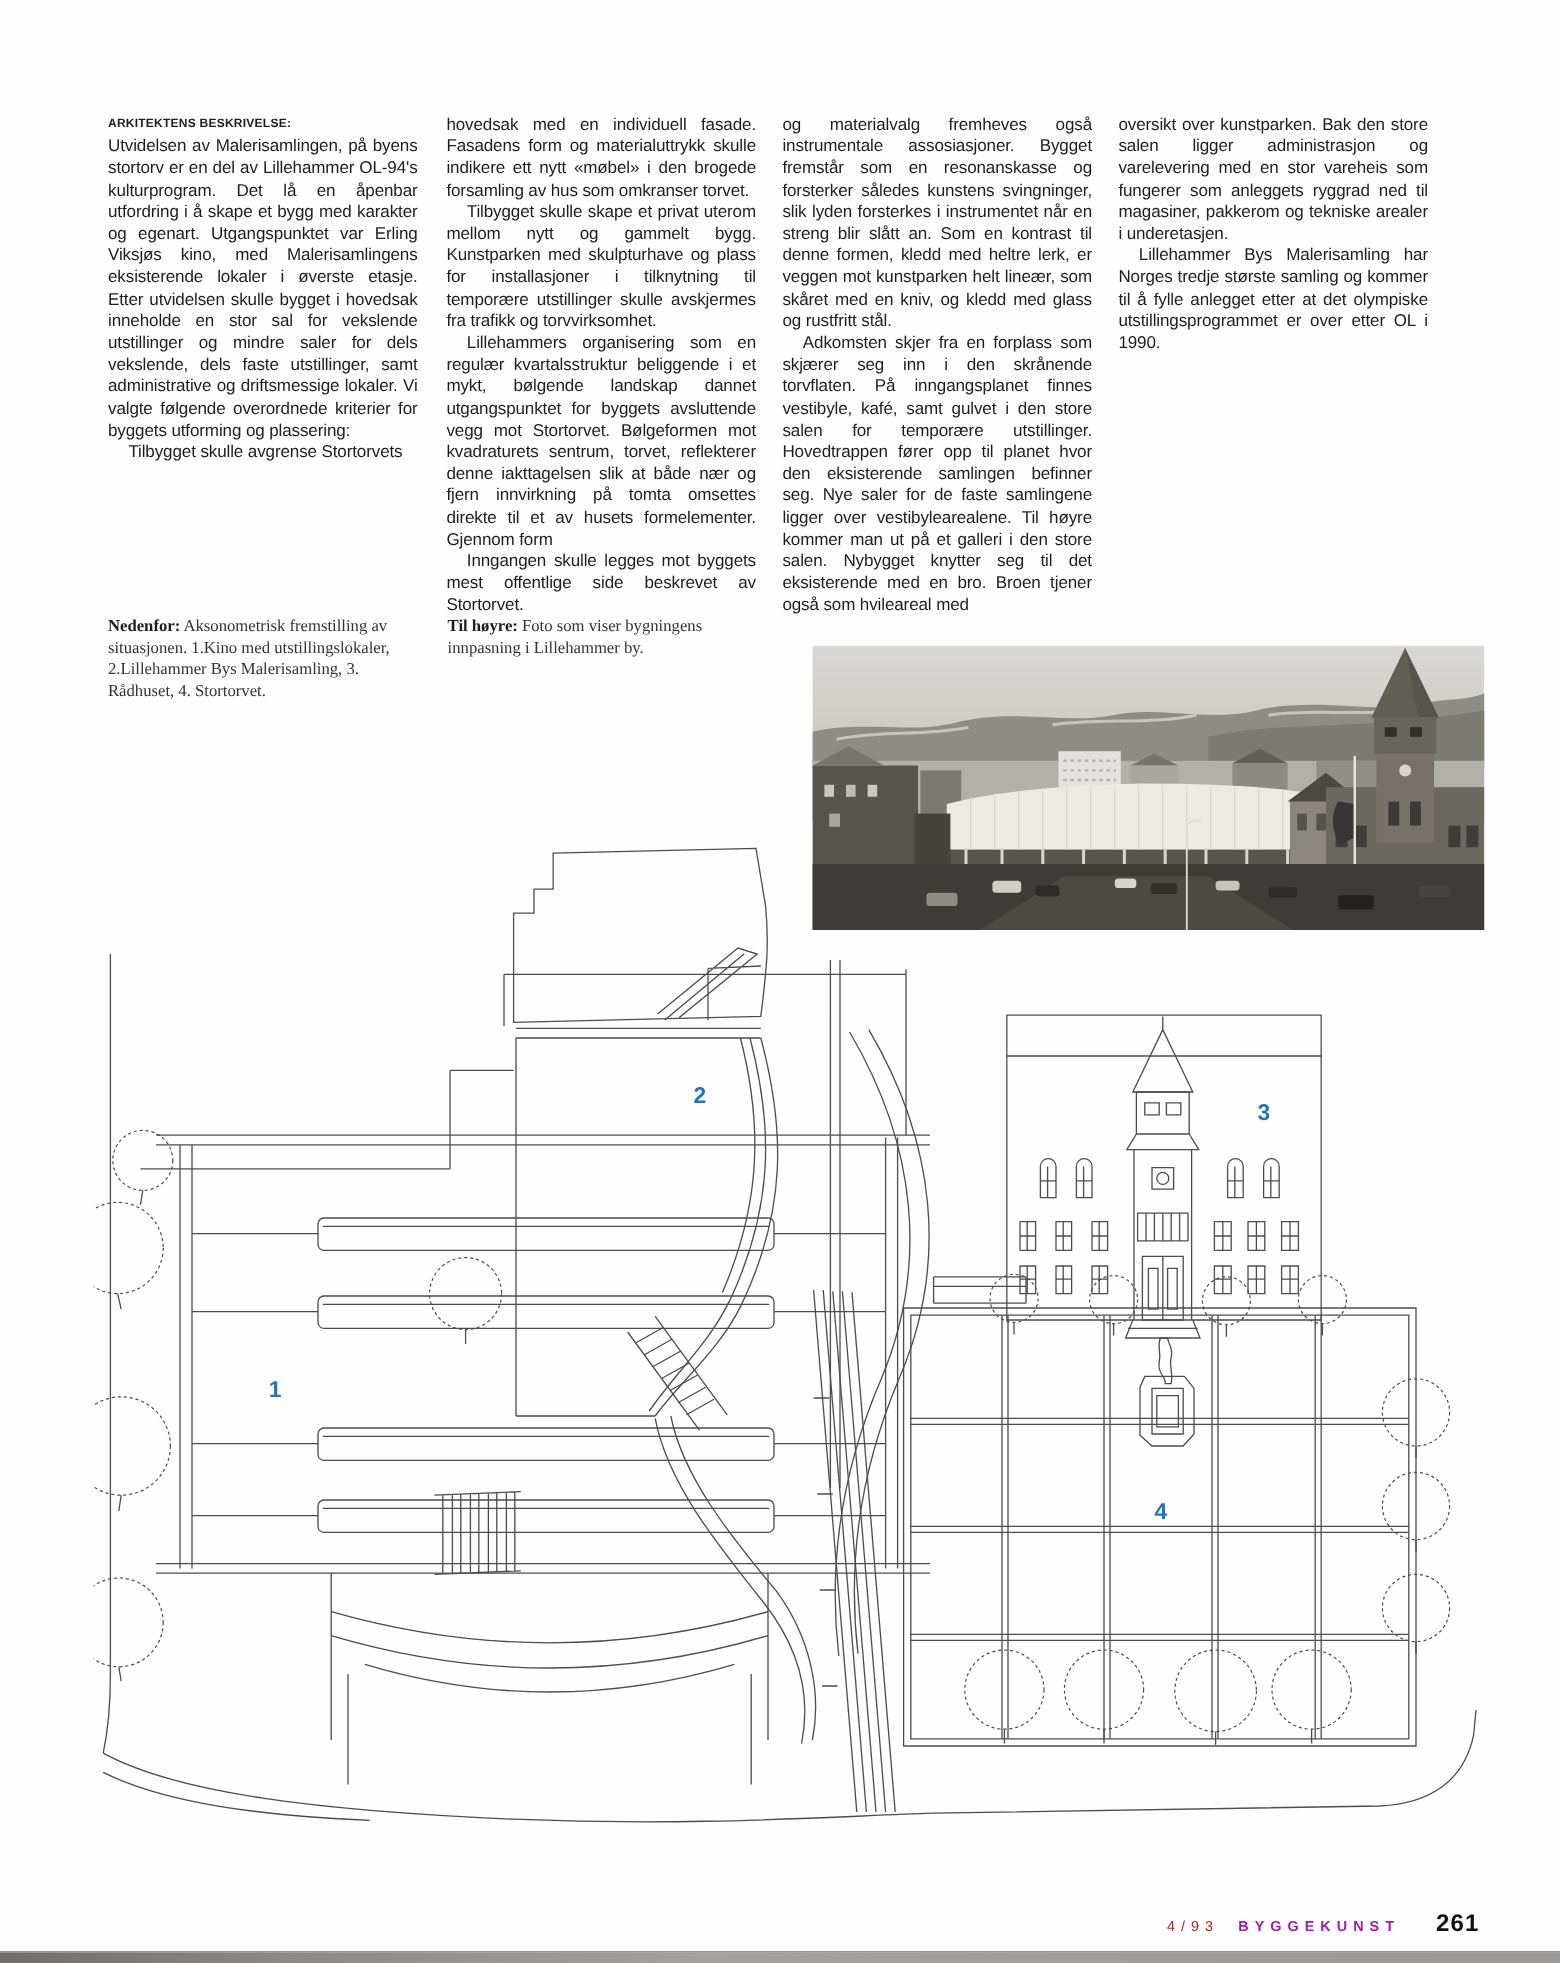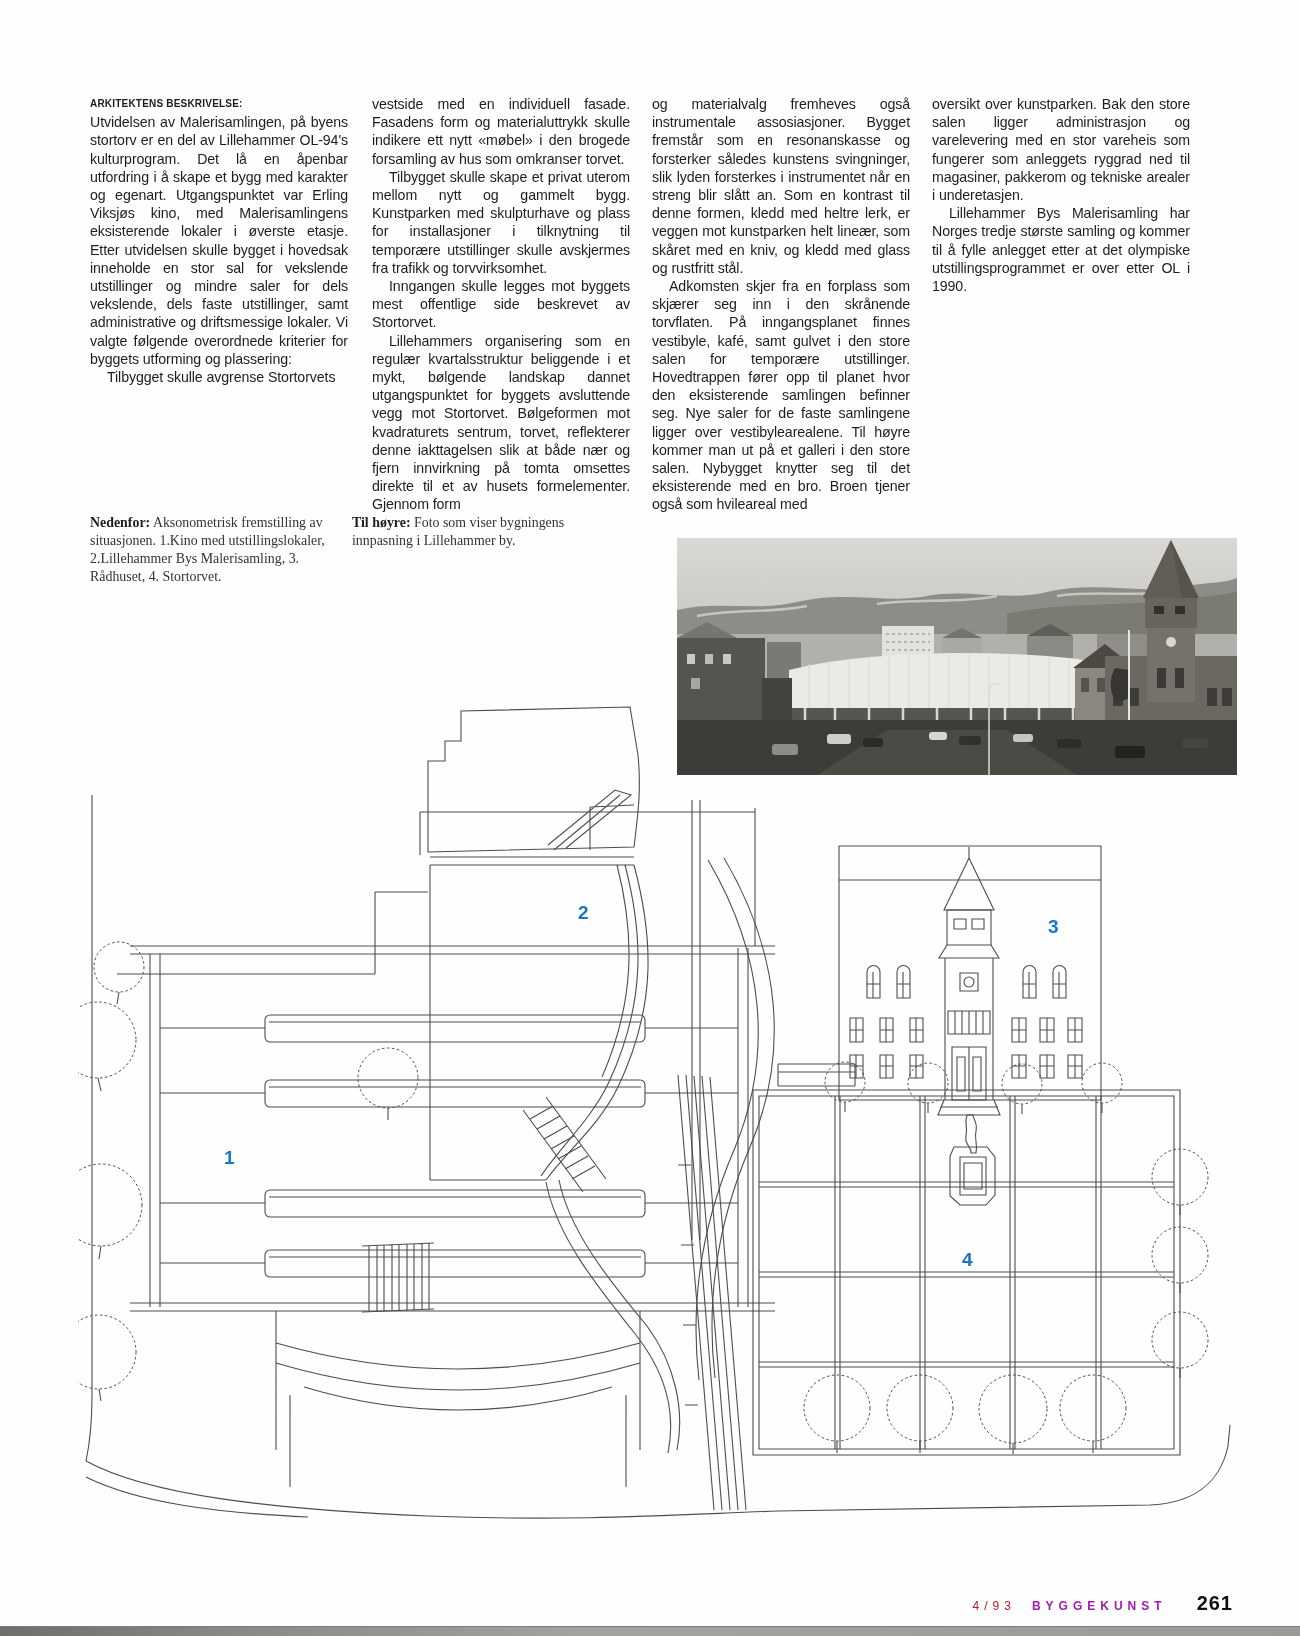--- a/index.html
+++ b/index.html
@@ -38,40 +38,40 @@
 </head>
 <body>
 
 <div class="col" style="left:90px">
   <h2 class="heading">ARKITEKTENS BESKRIVELSE:</h2>
   <p>Utvidelsen av Malerisamlingen, på byens stortorv er en del av Lillehammer OL-94's kulturprogram. Det lå en åpenbar utfordring i å skape et bygg med karakter og egenart. Utgangspunktet var Erling Viksjøs kino, med Malerisamlingens eksisterende lokaler i øverste etasje. Etter utvidelsen skulle bygget i hovedsak inneholde en stor sal for vekslende utstillinger og mindre saler for dels vekslende, dels faste utstillinger, samt administrative og driftsmessige lokaler. Vi valgte følgende overordnede kriterier for byggets utforming og plassering:</p>
   <p class="indent">Tilbygget skulle avgrense Stortorvets</p>
 </div>
 
 <div class="col" style="left:372px">
-  <p>vestside med en individuell fasade. Fasadens form og materialuttrykk skulle indikere ett nytt «møbel» i den brogede forsamling av hus som omkranser torvet.</p>
+  <p>hovedsak med en individuell fasade. Fasadens form og materialuttrykk skulle indikere ett nytt «møbel» i den brogede forsamling av hus som omkranser torvet.</p>
   <p class="indent">Tilbygget skulle skape et privat uterom mellom nytt og gammelt bygg. Kunstparken med skulpturhave og plass for installasjoner i tilknytning til temporære utstillinger skulle avskjermes fra trafikk og torvvirksomhet.</p>
+  <p class="indent">Lillehammers organisering som en regulær kvartalsstruktur beliggende i et mykt, bølgende landskap dannet utgangspunktet for byggets avsluttende vegg mot Stortorvet. Bølgeformen mot kvadraturets sentrum, torvet, reflekterer denne iakttagelsen slik at både nær og fjern innvirkning på tomta omsettes direkte til et av husets formelementer. Gjennom form</p>
   <p class="indent">Inngangen skulle legges mot byggets mest offentlige side beskrevet av Stortorvet.</p>
-  <p class="indent">Lillehammers organisering som en regulær kvartalsstruktur beliggende i et mykt, bølgende landskap dannet utgangspunktet for byggets avsluttende vegg mot Stortorvet. Bølgeformen mot kvadraturets sentrum, torvet, reflekterer denne iakttagelsen slik at både nær og fjern innvirkning på tomta omsettes direkte til et av husets formelementer. Gjennom form</p>
 </div>
 
 <div class="col" style="left:652px">
   <p>og materialvalg fremheves også instrumentale assosiasjoner. Bygget fremstår som en resonanskasse og forsterker således kunstens svingninger, slik lyden forsterkes i instrumentet når en streng blir slått an. Som en kontrast til denne formen, kledd med heltre lerk, er veggen mot kunstparken helt lineær, som skåret med en kniv, og kledd med glass og rustfritt stål.</p>
   <p class="indent">Adkomsten skjer fra en forplass som skjærer seg inn i den skrånende torvflaten. På inngangsplanet finnes vestibyle, kafé, samt gulvet i den store salen for temporære utstillinger. Hovedtrappen fører opp til planet hvor den eksisterende samlingen befinner seg. Nye saler for de faste samlingene ligger over vestibylearealene. Til høyre kommer man ut på et galleri i den store salen. Nybygget knytter seg til det eksisterende med en bro. Broen tjener også som hvileareal med</p>
 </div>
 
 <div class="col" style="left:932px">
   <p>oversikt over kunstparken. Bak den store salen ligger administrasjon og varelevering med en stor vareheis som fungerer som anleggets ryggrad ned til magasiner, pakkerom og tekniske arealer i underetasjen.</p>
   <p class="indent">Lillehammer Bys Malerisamling har Norges tredje største samling og kommer til å fylle anlegget etter at det olympiske utstillingsprogrammet er over etter OL i 1990.</p>
 </div>
 
 <div class="cap" style="left:90px">
   <span class="lead">Nedenfor:</span><span> Aksonometrisk fremstilling av situasjonen. 1.Kino med utstillingslokaler, 2.Lillehammer Bys Malerisamling, 3. Rådhuset, 4. Stortorvet.</span>
 </div>
-<div class="cap" style="left:352px">
+<div class="cap" style="left:373px">
   <span class="lead">Til høyre:</span><span> Foto som viser bygningens innpasning i Lillehammer by.</span>
 </div>
 
 <div class="photo">
 <svg width="560" height="237" viewBox="0 0 560 237">
   <defs>
     <linearGradient id="skyg" x1="0" y1="0" x2="0" y2="1">
       <stop offset="0" stop-color="#d9d8d4"></stop>
           <stop offset="1" stop-color="#c6c5c0"></stop>
     </linearGradient>

